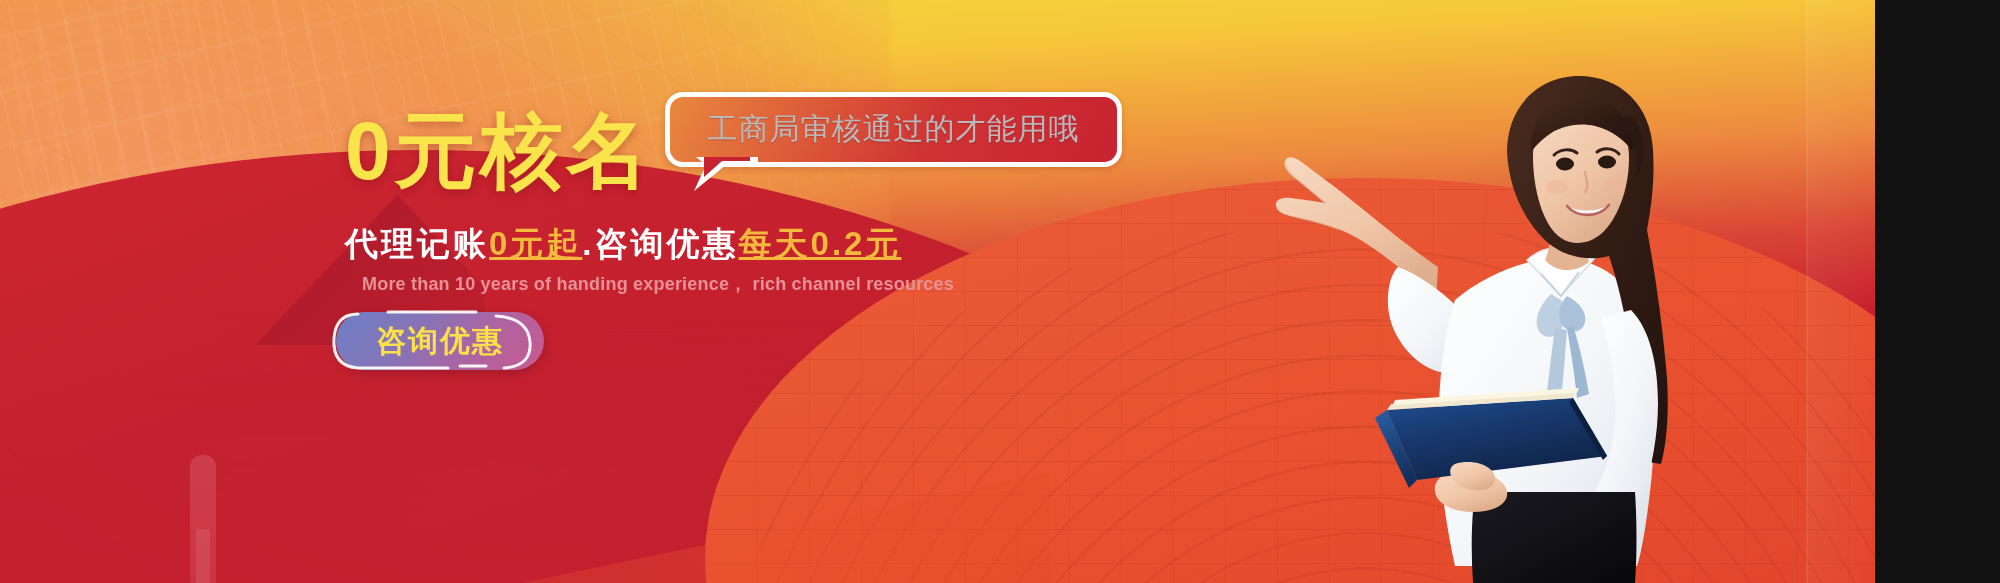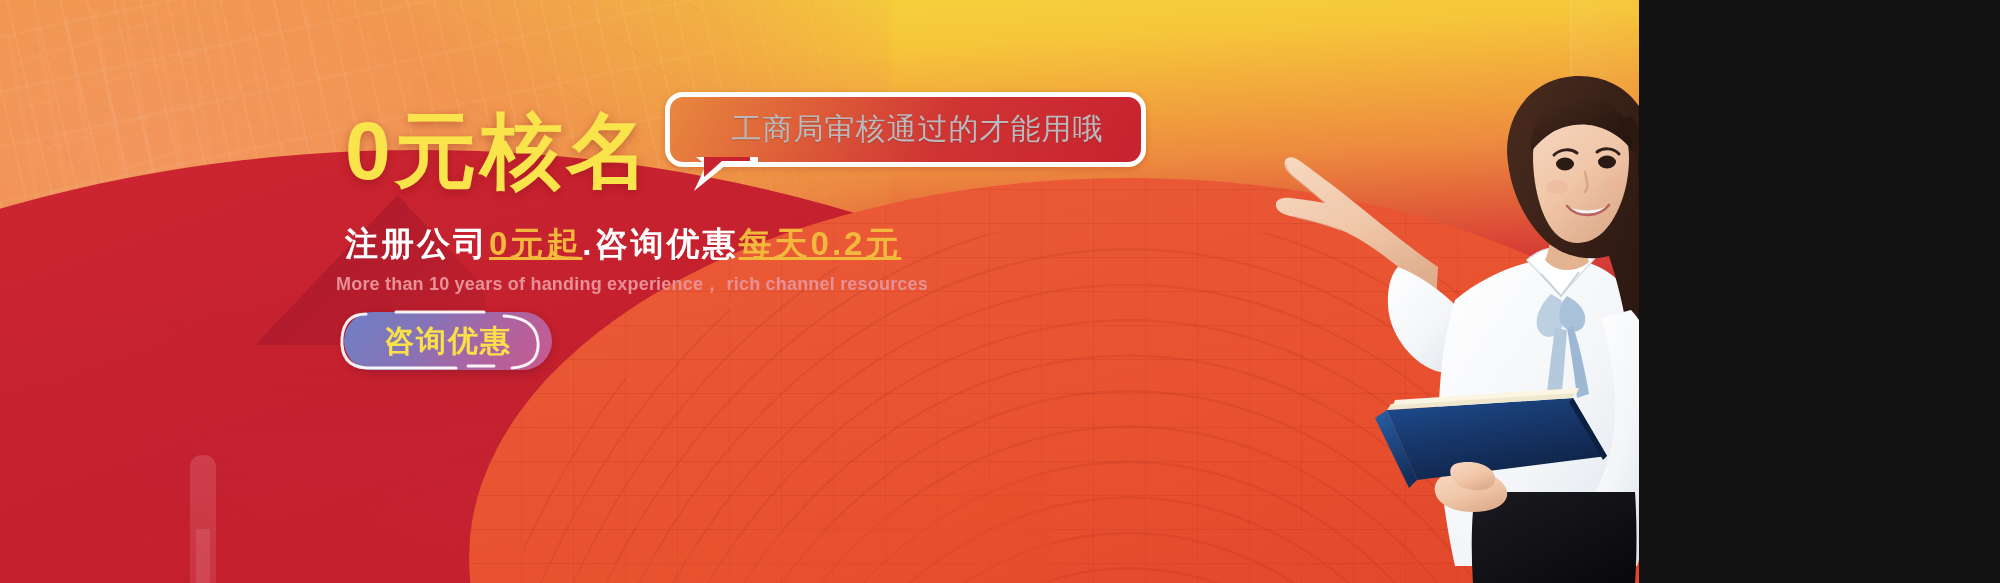--- a/index.html
+++ b/index.html
@@ -1,20 +1,20 @@
 <!DOCTYPE html>
 <html><head>
 <meta charset="utf-8">
 <style>
   html,body{margin:0;padding:0;background:#111;}
   body{font-family:"Liberation Sans","DejaVu Sans",sans-serif;}
 
   .banner{
     position:relative;
-    width:1639px;
+    width:1875px;
     height:583px;
     overflow:hidden;
     background:#701a75;
   }
 
   
   .bg-base{
     position:absolute; inset:0;
     background:
       linear-gradient(177deg,#F5D83E 0%,#F6C63A 14%,#ED8A3F 33%,#D94435 48%,#C6202F 60%,#C01C2C 100%);
@@ -147,21 +147,21 @@
   }
 
   
   .bubble{
     position:absolute; left:665px; top:92px;
     width:447px; height:65px;
     border:5px solid #FFFFFF;
     border-radius:18px;
     background:linear-gradient(118deg,#E8883F 0%,#DE5F39 28%,#CF3433 58%,#C72230 100%);
     box-shadow:0 2px 6px rgba(110,10,20,.20);
-    display:flex; align-items:center; justify-content:center;padding-left:24px;
+    display:flex; align-items:center; justify-content:center;
   }
   .bubble-text{
     color:#B9B9BB;
     font-size:30px;
     letter-spacing:1px;
     font-family:"Liberation Sans","DejaVu Sans",sans-serif;
     text-shadow:0 1px 1px rgba(90,10,20,.25);
     white-space:nowrap;
   }
   .bubble-tail{
@@ -173,30 +173,30 @@
     position:absolute; left:345px; top:222px;
     font-size:33px; font-weight:bold;
     letter-spacing:3px;
     white-space:nowrap;
     font-family:"Liberation Sans","DejaVu Sans",sans-serif;
   }
   .sub-white{color:#FFFFFF;}
   .sub-gold{color:#F2B93C;text-decoration:underline;}
 
   .tagline{
-    position:absolute; left:336px; top:272px;
+    position:absolute; left:362px; top:272px;
     font-size:18px; font-weight:bold;
     letter-spacing:.2px;
     color:#E79196;
     white-space:nowrap;
     font-family:"Liberation Sans","DejaVu Sans",sans-serif;
   }
 
   
-  .cta-wrap{position:absolute; left:336px; top:308px; width:224px; height:66px;}
+  .cta-wrap{position:absolute; left:328px; top:308px; width:224px; height:66px;}
   .cta{
     position:absolute; left:8px; top:4px;
     width:208px; height:58px;
     border-radius:30px;
     background:linear-gradient(128deg,#6E7FC6 0%,#8773B6 38%,#AC64A2 66%,#C85A8E 100%);
     display:flex; align-items:center; justify-content:center;
     box-shadow:0 3px 10px rgba(80,10,30,.28);
   }
   .cta-label{
     color:#FBE04A; font-size:30px; font-weight:bold; letter-spacing:2px;
@@ -354,21 +354,21 @@
 
     <div class="bubble">
       <span class="bubble-text">工商局审核通过的才能用哦</span>
       <svg class="bubble-tail" viewBox="0 0 72 36">
         <path d="M4 0 L66 0 L66 8 L34 8 L2 34 L14 8 Z" fill="#FFFFFF"></path>
         <path d="M12 0 L58 0 L58 4 L30 4 L12 20 Z" fill="#C72230"></path>
       </svg>
     </div>
 
     <div class="subtitle">
-      <span class="sub-white">注册公司</span><span class="sub-gold">0元起</span><span class="sub-white">.咨询优惠</span><span class="sub-gold">每天0.2元</span>
+      <span class="sub-white">代理记账</span><span class="sub-gold">0元起</span><span class="sub-white">.咨询优惠</span><span class="sub-gold">每天0.2元</span>
     </div>
 
     <div class="tagline">More than 10 years of handing experience，  rich channel resources</div>
 
     <div class="cta-wrap">
       <div class="cta">
         <span class="cta-label">咨询优惠</span>
       </div>
       <svg class="cta-ring" viewBox="0 0 224 66">
         <path d="M30 6 Q8 6 6 30 Q4 58 30 60 L120 60" fill="none" stroke="#FFFFFF" stroke-width="3" stroke-linecap="round" opacity=".92"></path>

